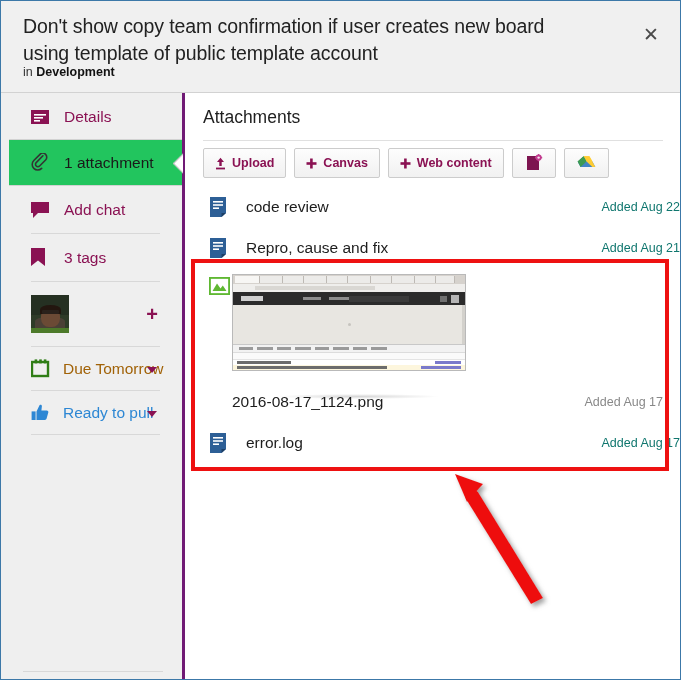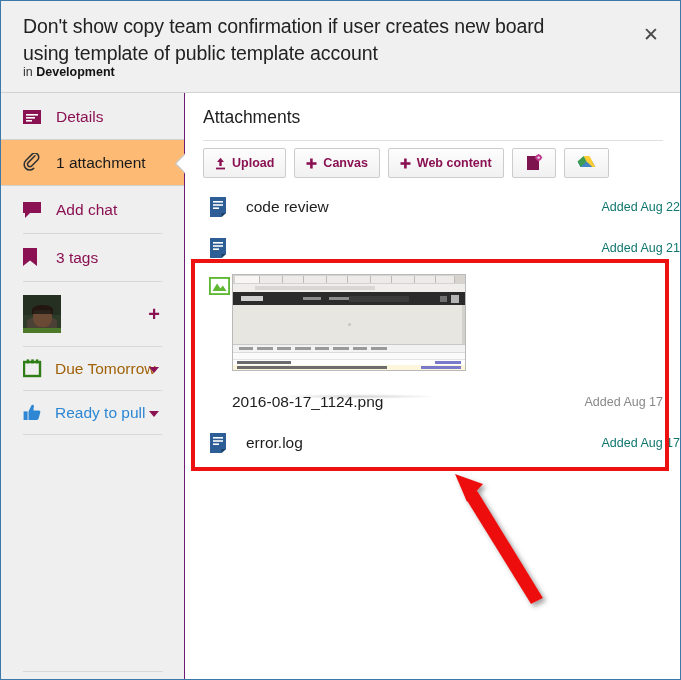--- a/index.html
+++ b/index.html
@@ -74,21 +74,22 @@
 
   
   .sidebar {
     position: absolute;
     left: 0;
     top: 92px;
     width: 184px;
     height: 587px;
     box-sizing: border-box;
     background: #efefef;
-    border-right: 1px solid #701a75;
+    border-right: 3px solid #701a75;
+    padding-left: 8px;
   }
   .side-item {
     position: relative;
     height: 47px;
     display: flex;
     align-items: center;
     padding-left: 22px;
     box-sizing: border-box;
     cursor: pointer;
   }
@@ -100,21 +101,21 @@
     justify-content: flex-start;
     flex: 0 0 auto;
   }
   .side-item .lbl {
     margin-left: 9px;
     font-size: 15.5px;
     color: #8a1253;
     white-space: nowrap;
   }
   .side-item.active {
-    background: #fdba74;
+    background: #22c55e;
     border-top: 1px solid #d2d2d2;
     border-bottom: 1px solid #d2d2d2;
     margin-top: -1px;
   }
   .side-item.active .lbl { color: #1a1a1a; }
   
   .side-item.active .notch {
     position: absolute;
     right: -1px;
     top: 50%;
@@ -643,20 +644,21 @@
       <div class="att-row">
         <span class="fico">
           <svg width="18" height="22" viewBox="0 0 18 22">
             <path d="M1 1 H17 V17 L12.5 21 H1 Z" fill="#2d5f96"></path>
             <path d="M17 17 L12.5 17 L12.5 21 Z" fill="#1c3f66"></path>
             <rect x="4" y="5" width="10" height="1.6" fill="#ffffff"></rect>
             <rect x="4" y="8.2" width="10" height="1.6" fill="#ffffff"></rect>
             <rect x="4" y="11.4" width="6" height="1.6" fill="#ffffff"></rect>
           </svg>
         </span>
+        <span class="name">Repro, cause and fix</span>
         <span class="added">Added Aug 21</span>
       </div>
 
       <div class="att-image-block">
         <span class="fico-img">
           <svg width="21" height="18" viewBox="0 0 21 18">
             <rect x="0.9" y="0.9" width="19.2" height="16.2" fill="#ffffff" stroke="#5fb832" stroke-width="1.9"></rect>
             <path d="M3.5 14 L8 6.6 L11.5 11.5 L13.8 8.6 L17.5 14 Z" fill="#5fb832"></path>
           </svg>
         </span>

